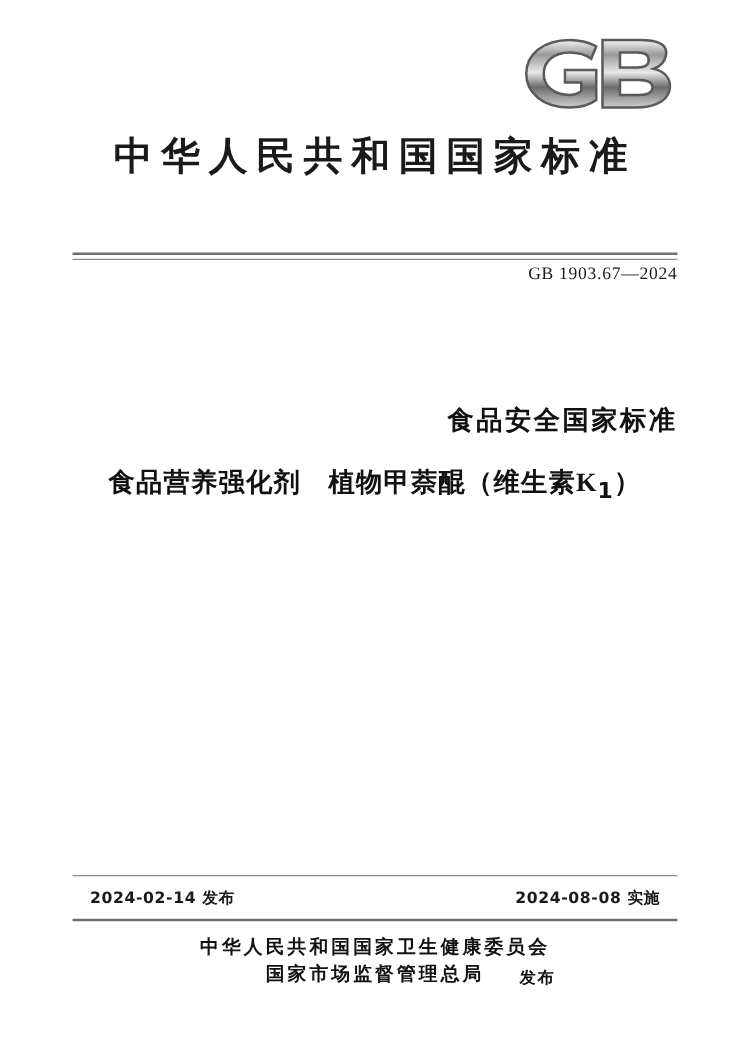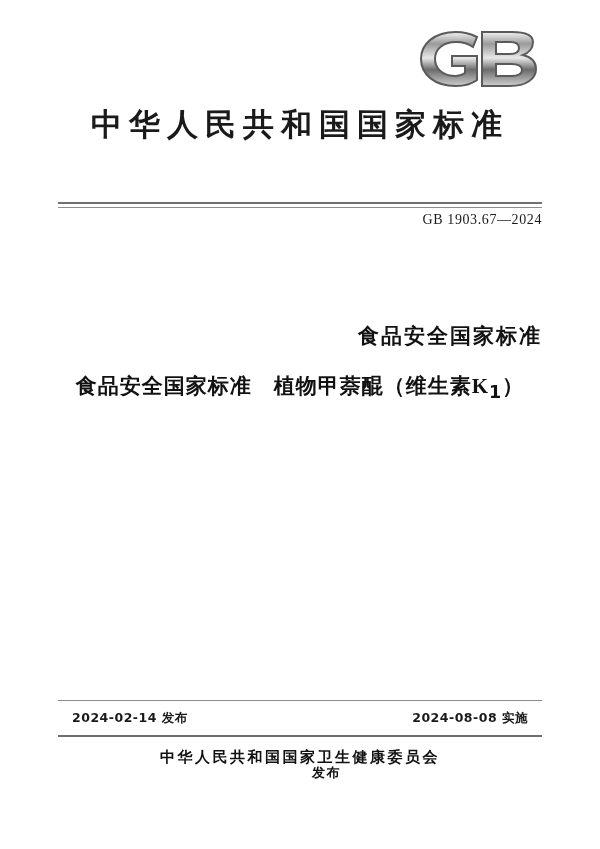--- a/index.html
+++ b/index.html
@@ -149,39 +149,39 @@
     letter-spacing: 0.5px;
   }
 
   
   .issuer-block {
     position: absolute;
     top: 748px;
     left: 58px;
     right: 58px;
     text-align: center;
-    font-family: Liberation Mono, monospace;
+    font-family: Liberation Serif, serif;
   }
   .issuer-line {
     font-size: 15px;
     font-weight: 700;
     letter-spacing: 2.5px;
     color: #111111;
     line-height: 1.45;
     white-space: nowrap;
   }
   .issuer-line2-wrap {
     position: relative;
     display: inline-block;
   }
   .publish-word {
     position: absolute;
     left: 100%;
     bottom: 0;
-    margin-left: 12px;
+    margin-left: 28px;
     font-size: 13px;
     font-weight: 700;
     letter-spacing: 1.5px;
     white-space: nowrap;
   }
 </style>
 </head>
 <body>
 
 <div class="page">
@@ -222,32 +222,33 @@
   <div class="std-title">中华人民共和国国家标准</div>
 
   <div class="std-number">GB 1903.67—2024</div>
 
   <div class="rule-top"></div>
   <div class="rule-bottom"></div>
 
   <div class="doc-title-block">
     <div class="doc-title-line1">食品安全国家标准</div>
     <div class="doc-title-line2">
-      <span>食品安全国家标准　植物甲萘醌</span><span class="sub-k">（维生素</span><span class="sub-k">K</span><sub>1</sub><span class="sub-k">）</span>
+      <span>食品营养强化剂　植物甲萘醌</span><span class="sub-k">（维生素</span><span class="sub-k">K</span><sub>1</sub><span class="sub-k">）</span>
     </div>
   </div>
 
   <div class="foot-rule-top"></div>
   <div class="foot-rule-bottom"></div>
 
   <div class="date-issue">2024-02-14 发布</div>
   <div class="date-effective">2024-08-08 实施</div>
 
   <div class="issuer-block">
     <div class="issuer-line">中华人民共和国国家卫生健康委员会</div>
     <div class="issuer-line">
       <span class="issuer-line2-wrap">
+        <span>国家市场监督管理总局</span>
         <span class="publish-word">发布</span>
       </span>
     </div>
   </div>
 
 </div>
 
 </body></html>

